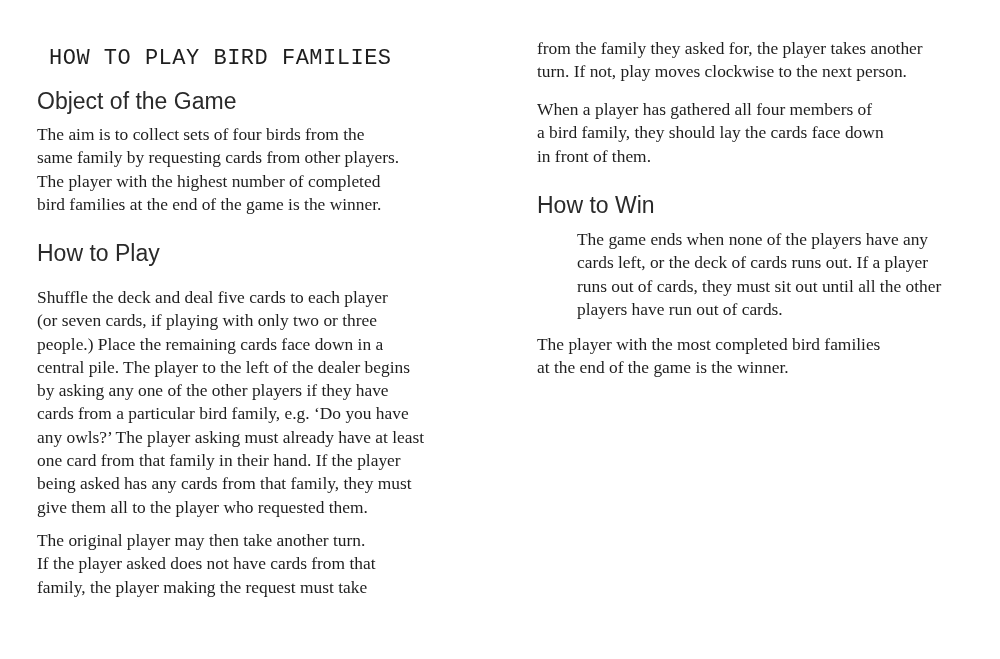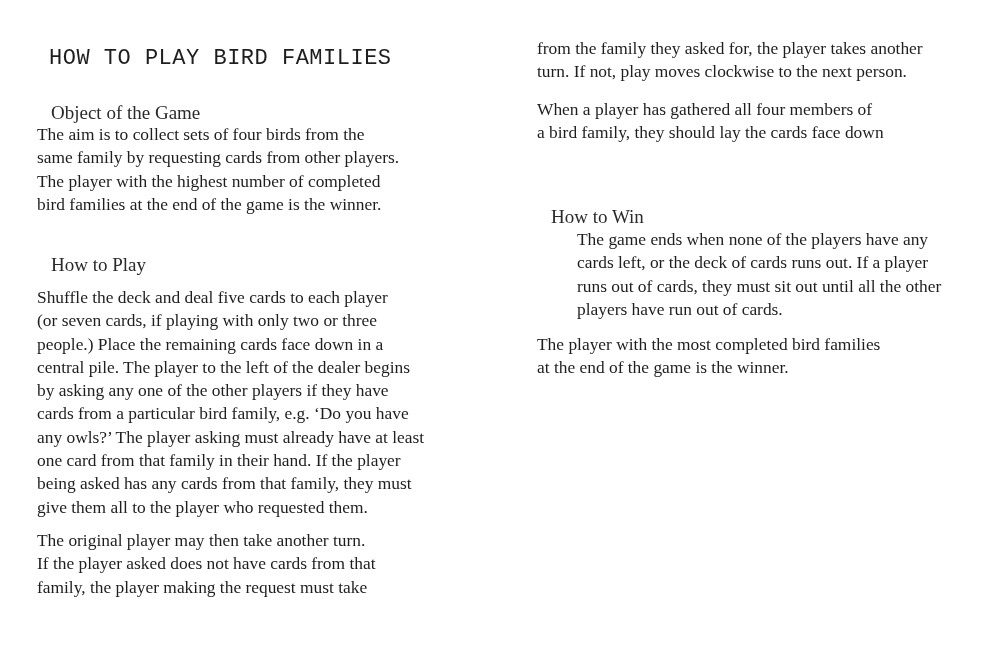--- a/index.html
+++ b/index.html
@@ -26,25 +26,25 @@
       font-family: "Liberation Mono", "DejaVu Sans Mono", monospace;
       font-size: 22px;
       letter-spacing: 0.5px;
       color: #1e1e1e;
       white-space: nowrap;
       margin: 12px;
       font-weight: normal;
     }
     .heading {
       position: absolute;
-      font-family: Liberation Serif, serif;
-      font-size: 19px;
+      font-family: Liberation Sans, sans-serif;
+      font-size: 23px;
       color: #2a2a2a;
       white-space: nowrap;
-      margin: 14px;
+      margin: 0;
       font-weight: normal;
     }
     .para {
       position: absolute;
       left: 0;
       margin: 0;
       font-family: "Liberation Serif", "DejaVu Serif", serif;
       font-size: 17.4px;
       line-height: 23.3px;
       color: #1e1e1e;
@@ -95,20 +95,21 @@
 <div class="column col-right">
 
   <p class="para" style="top:37px;">
     <span class="line">from the family they asked for, the player takes another</span>
     <span class="line">turn. If not, play moves clockwise to the next person.</span>
   </p>
 
   <p class="para" style="top:98px;">
     <span class="line">When a player has gathered all four members of</span>
     <span class="line">a bird family, they should lay the cards face down</span>
+    <span class="line">in front of them.</span>
   </p>
 
   <h2 class="heading" style="top:192px; left:0;">How to Win</h2>
 
   <p class="para" style="top:228px;margin-left:40px;">
     <span class="line">The game ends when none of the players have any</span>
     <span class="line">cards left, or the deck of cards runs out. If a player</span>
     <span class="line">runs out of cards, they must sit out until all the other</span>
     <span class="line">players have run out of cards.</span>
   </p>

